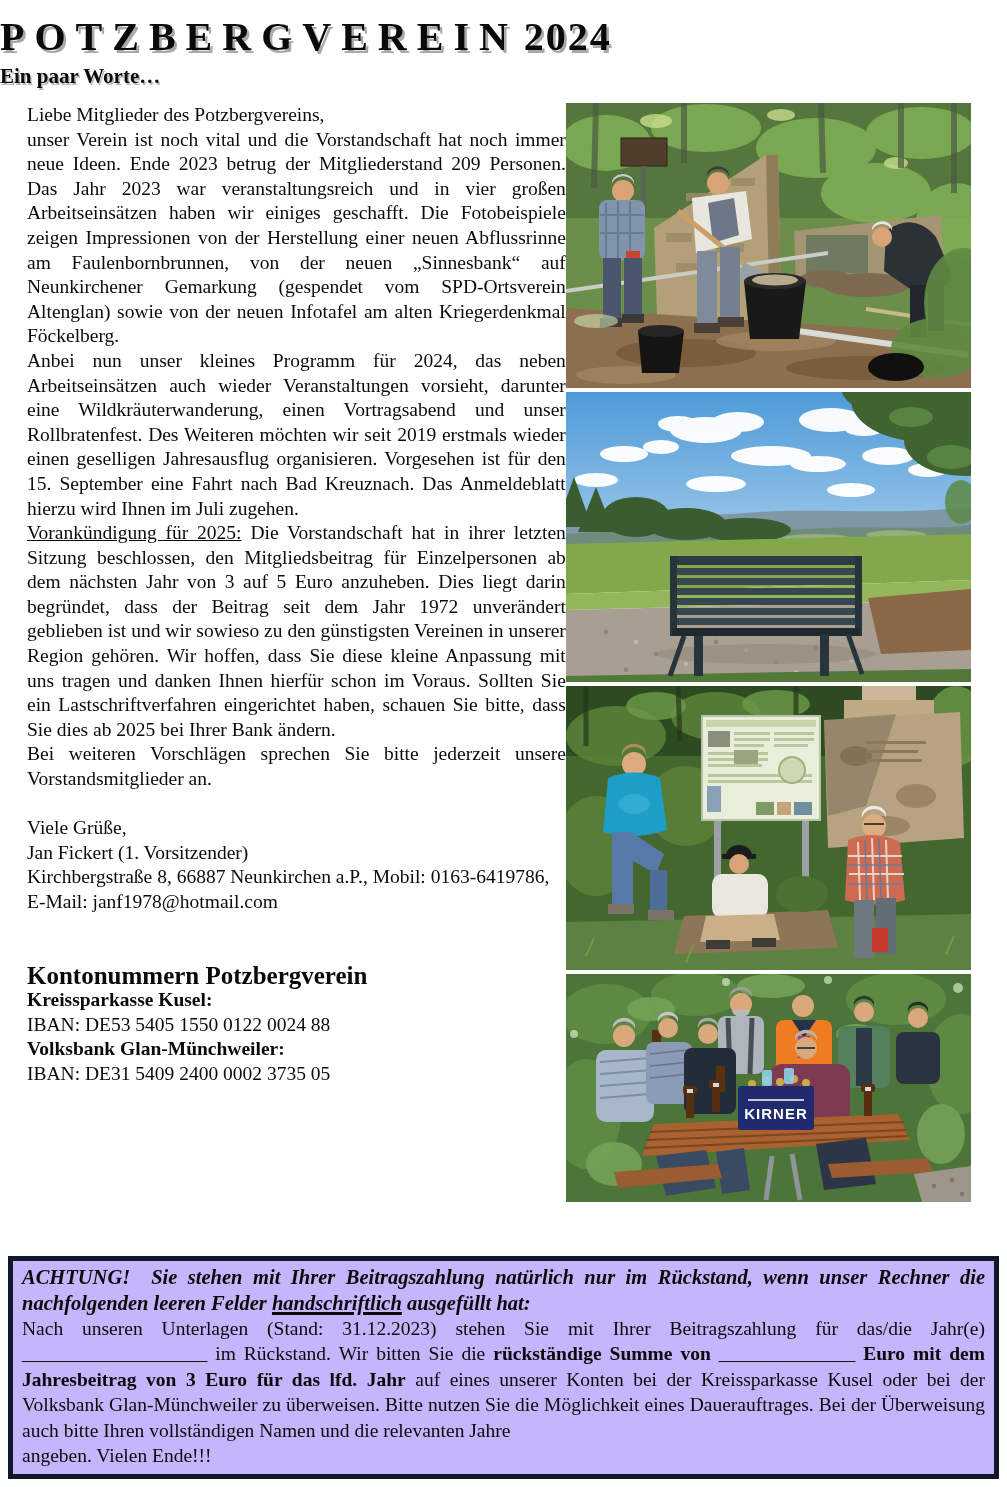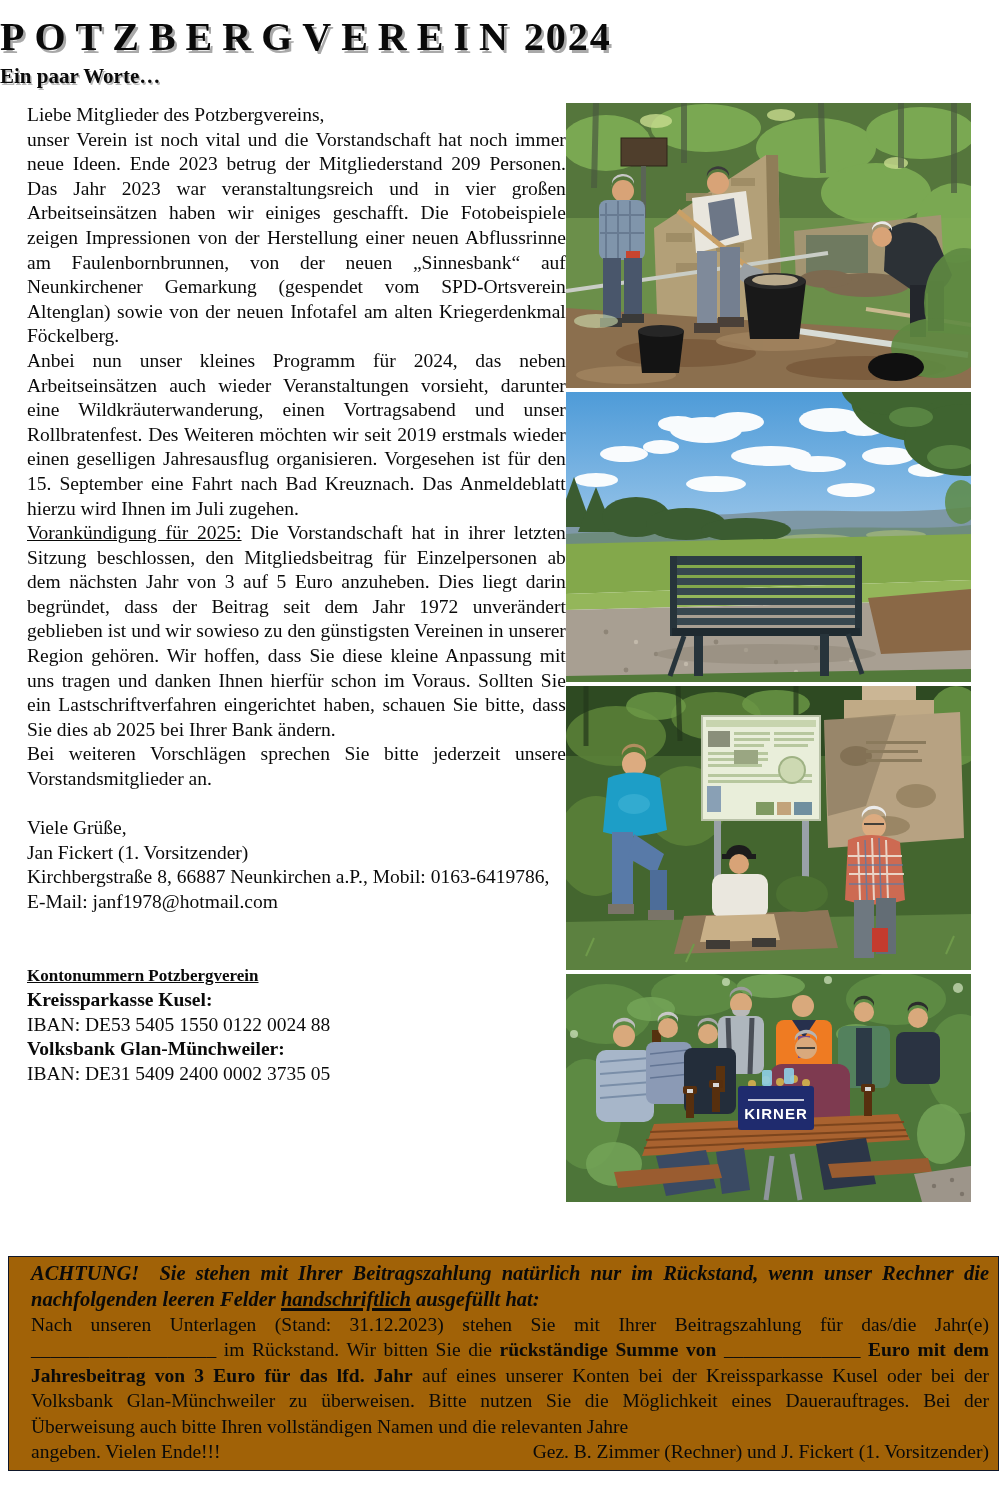--- a/index.html
+++ b/index.html
@@ -10,25 +10,25 @@
   h1 .t1{letter-spacing:10px;}
   h1 .t2{letter-spacing:2px;margin-left:6px;}
   h2{margin:6px 0 0 0;font-size:21px;font-weight:bold;text-shadow:1.5px 1.5px 0 #b8b8b8;}
   .columns{display:flex;align-items:flex-start;padding-left:27px;margin-top:14px;}
   .text-col{width:568px;font-size:19.5px;line-height:24.6px;}
   .text-col p{margin:0;}
   .just{text-align:justify;}
   .u{text-decoration:underline;}
   .closing{margin-top:24.6px !important;}
   .accounts{margin-top:49px;}
-  .accounts .hd{font-weight:bold;text-decoration:underline;font-size:17px;}
+  .accounts .hd{font-weight:bold;font-size:25px;}
   .accounts .bank{font-weight:bold;}
   .photo-col{width:463px;margin-left:auto;margin-right:2px;display:flex;flex-direction:column;gap:4px;}
   .photo-col svg{display:block;}
-  .notice{position:absolute;left:8px;right:8px;top:1256px;border:1px solid #0f172a;padding:3px 9px 6px 22px;background:#a16207;}
+  .notice{position:absolute;left:8px;right:8px;top:1256px;border:5px solid #0f172a;padding:3px 9px 6px 9px;background:#c4b5fd;}
   .notice-intro{font-size:20.5px;line-height:26px;font-weight:bold;font-style:italic;text-align:justify;margin:0;}
   .notice-intro .hs{text-decoration:underline;text-decoration-thickness:2.5px;}
   .notice-body{font-size:19.5px;line-height:25.4px;text-align:justify;margin:0;}
   .notice-body b{font-weight:bold;}
   .notice-last{display:flex;justify-content:space-between;font-size:19.5px;line-height:25.4px;margin:0;}
 </style>
 </head>
 <body>
 
 <div class="page">
@@ -486,17 +486,16 @@
       </svg>
 
     </div>
   </div>
 
   <div class="notice">
     <p class="notice-intro"><span>ACHTUNG!&nbsp; Sie stehen mit Ihrer Beitragszahlung natürlich nur im Rückstand, wenn unser Rechner die nachfolgenden leeren Felder </span><span class="hs">handschriftlich</span><span> ausgefüllt hat:</span></p>
     <p class="notice-body"><span>Nach unseren Unterlagen (Stand: 31.12.2023) stehen Sie mit Ihrer Beitragszahlung für das/die Jahr(e) </span><span>___________________</span><span> im Rückstand. Wir bitten Sie die </span><b>rückständige Summe von</b><span> ______________ </span><b>Euro mit dem Jahresbeitrag von 3 Euro für das lfd. Jahr</b><span> auf eines unserer Konten bei der Kreissparkasse Kusel oder bei der Volksbank Glan-Münchweiler zu überweisen. Bitte nutzen Sie die Möglichkeit eines Dauerauftrages. Bei der Überweisung auch bitte Ihren vollständigen Namen und die relevanten Jahre</span></p>
     <p class="notice-last">
         <span>angeben. Vielen Ende!!!</span>
-        <span>Gez. B. Zimmer (Rechner) und J. Fickert (1. Vorsitzender)</span>
       </p>
   </div>
 
 </div>
 
 </body></html>

